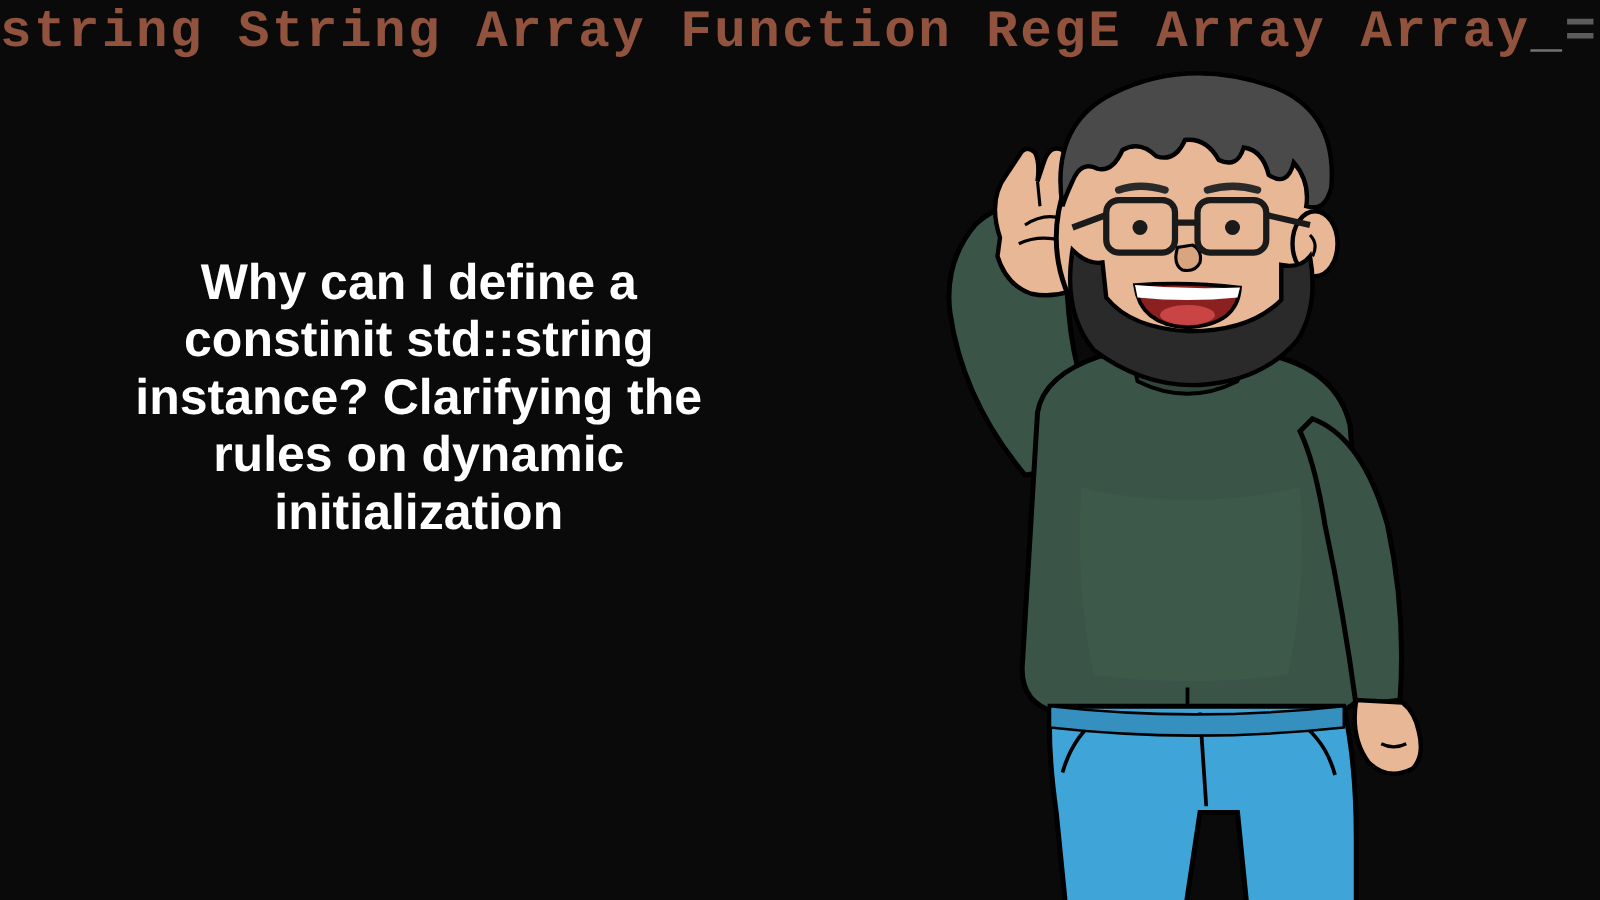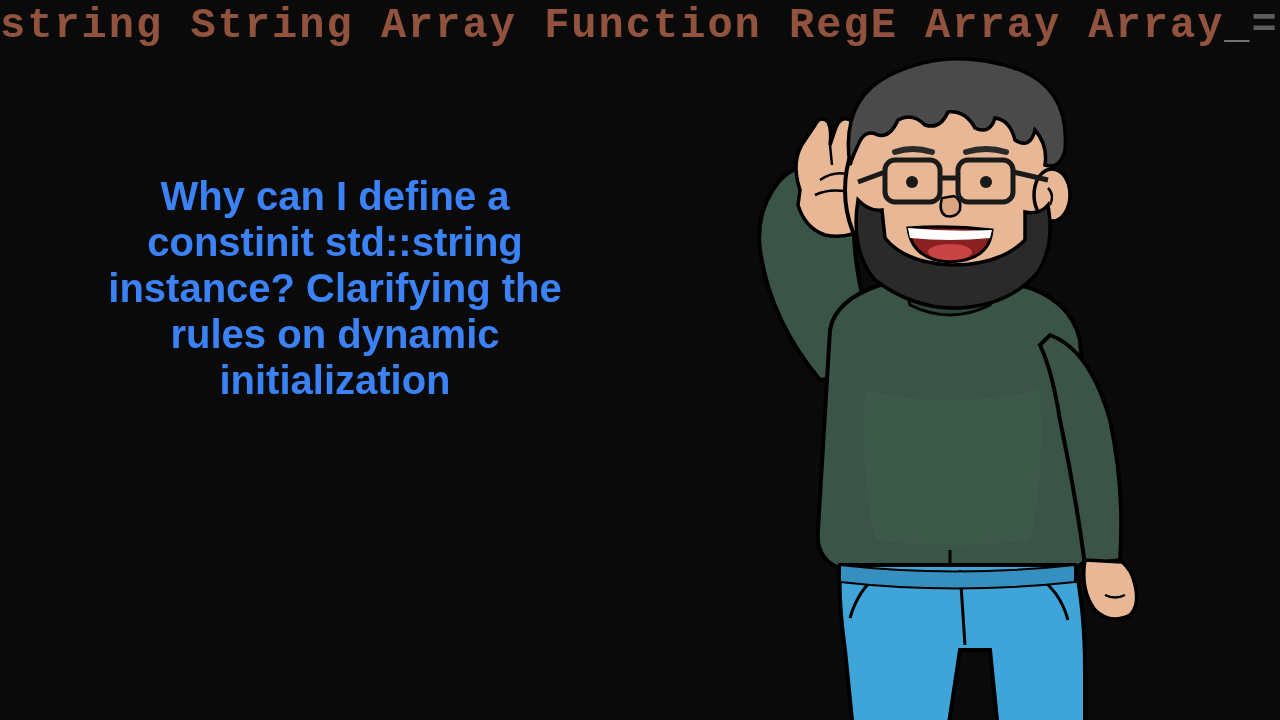--- a/index.html
+++ b/index.html
@@ -26,23 +26,23 @@
 }
 .code-bg span { display: inline; }
 .kw-type { color: #d97a5a; }
 .ident { color: #a8a8a8; }
 .punct { color: #888; }
 .line { display: block; height: 52px; overflow: hidden; }
 
 .title-text {
   position: absolute;
   left: 100px;
-  top: 173px;
+  top: 203px;
   width: 470px;
-  color: #3b82f6;
+  color: #ffffff;
   font-size: 40px;
   font-weight: bold;
   text-align: center;
   line-height: 1.15;
   z-index: 5;
 }
 
 .character {
   position: absolute;
   right: 30px;

